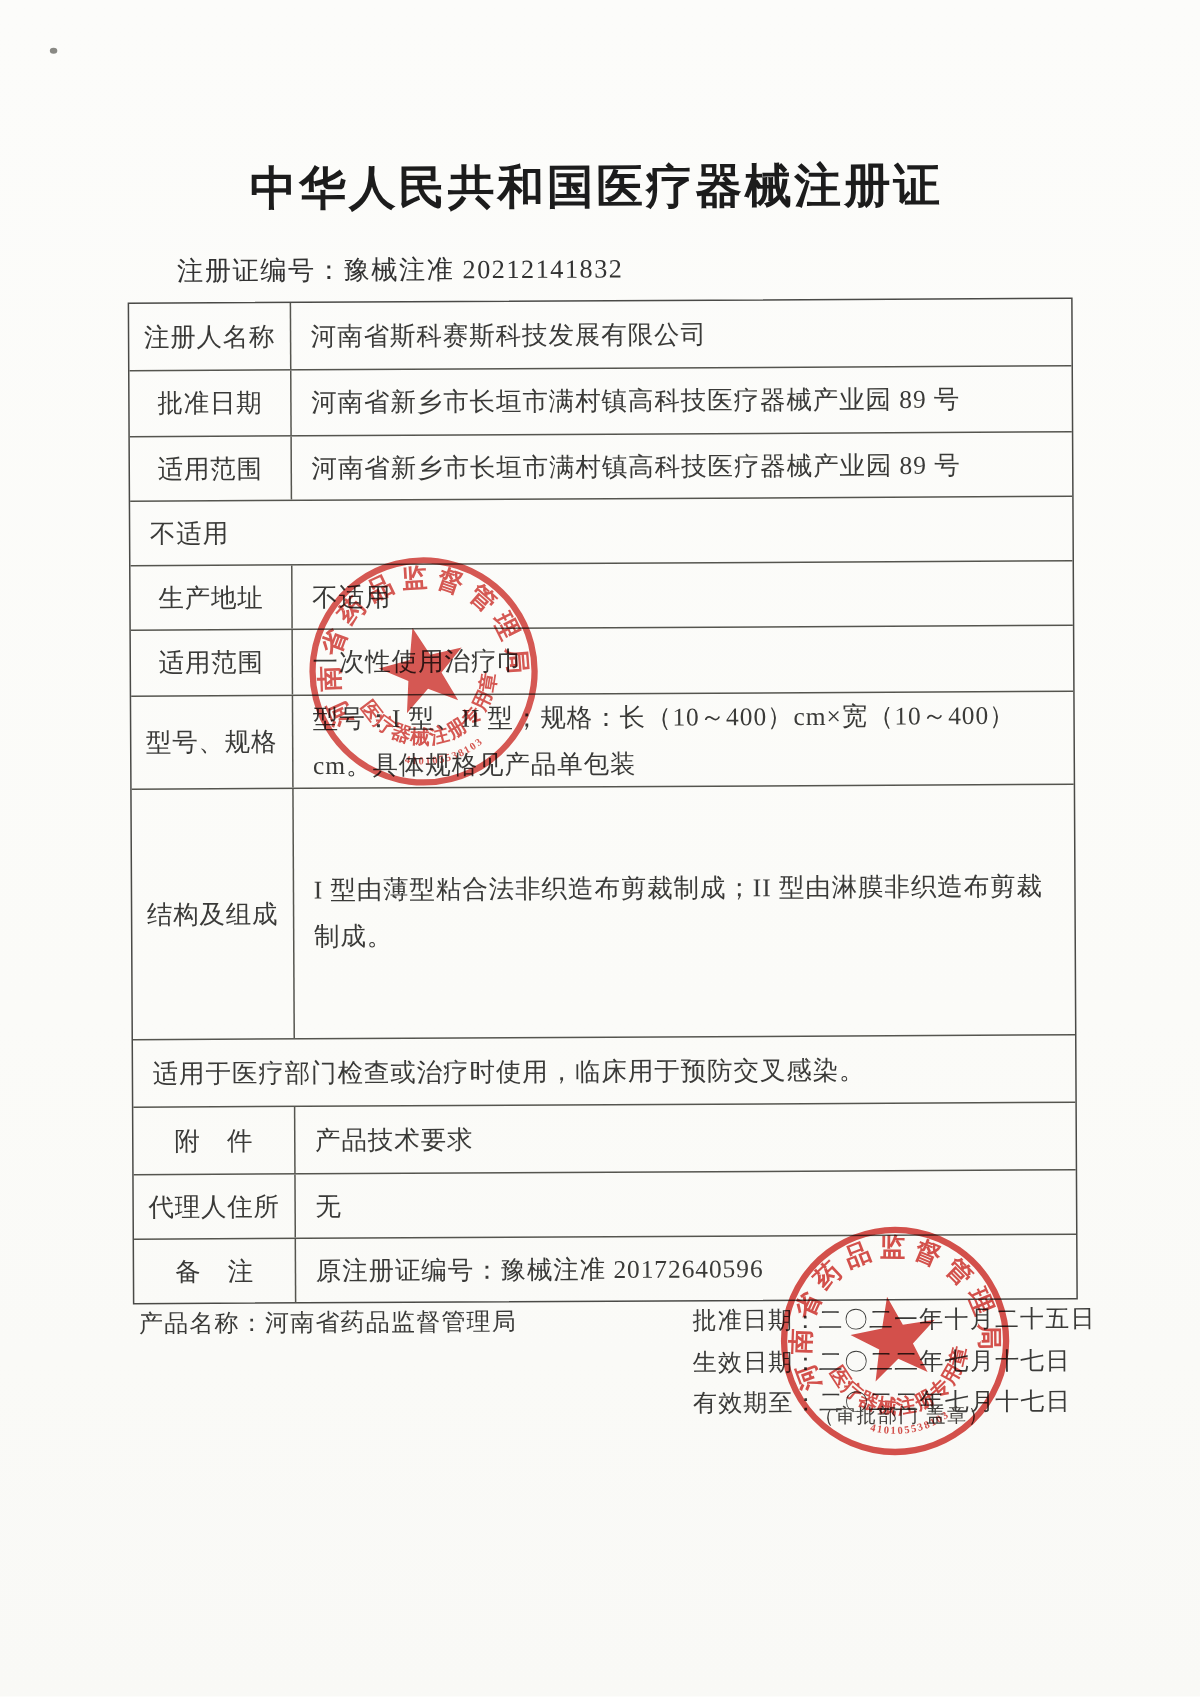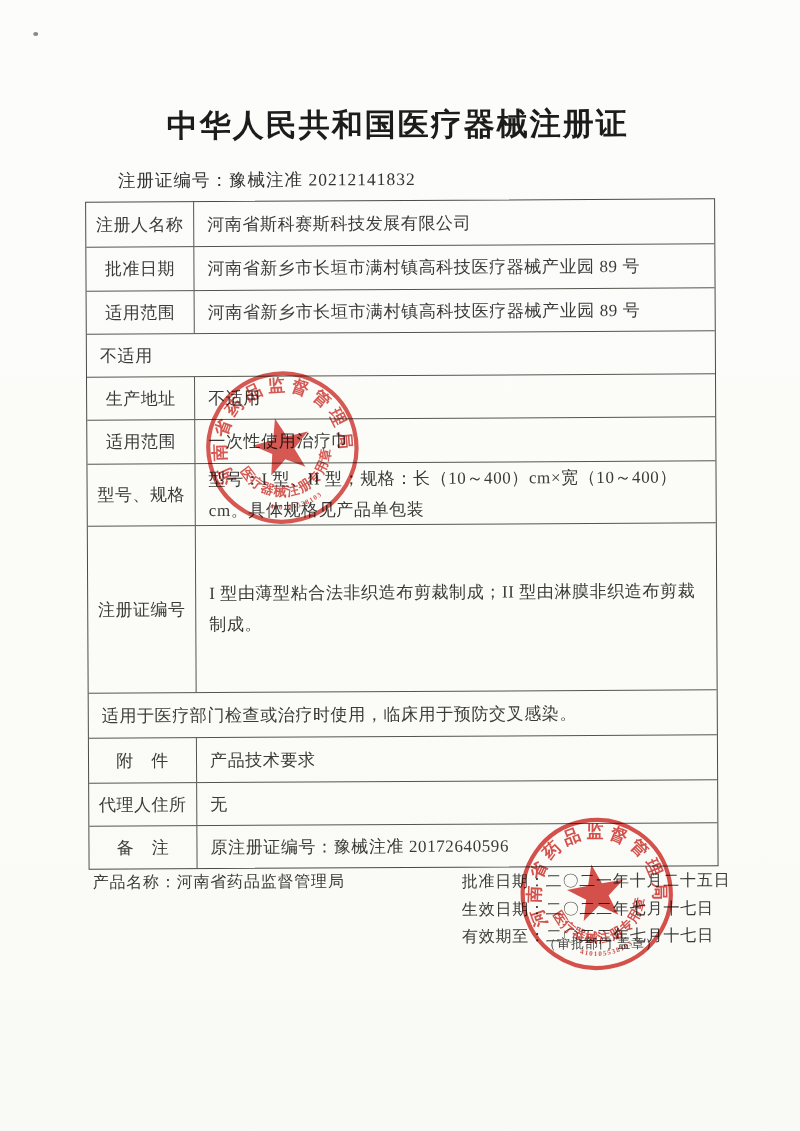--- a/index.html
+++ b/index.html
@@ -111,21 +111,21 @@
     </div>
     <div class="row h44">
       <div class="cell-label">适用范围</div>
       <div class="cell-value">一次性使用治疗巾</div>
     </div>
     <div class="row h62">
       <div class="cell-label">型号、规格</div>
       <div class="cell-value">型号：I 型、II 型；规格：长（10～400）cm×宽（10～400）cm。具体规格见产品单包装</div>
     </div>
     <div class="row h167">
-      <div class="cell-label">注册证编号</div>
+      <div class="cell-label">结构及组成</div>
       <div class="cell-value">I 型由薄型粘合法非织造布剪裁制成；II 型由淋膜非织造布剪裁制成。</div>
     </div>
     <div class="row h45">
       <div class="cell-value">适用于医疗部门检查或治疗时使用，临床用于预防交叉感染。</div>
     </div>
     <div class="row h45">
       <div class="cell-label">附　件</div>
       <div class="cell-value">产品技术要求</div>
     </div>
     <div class="row h43">

